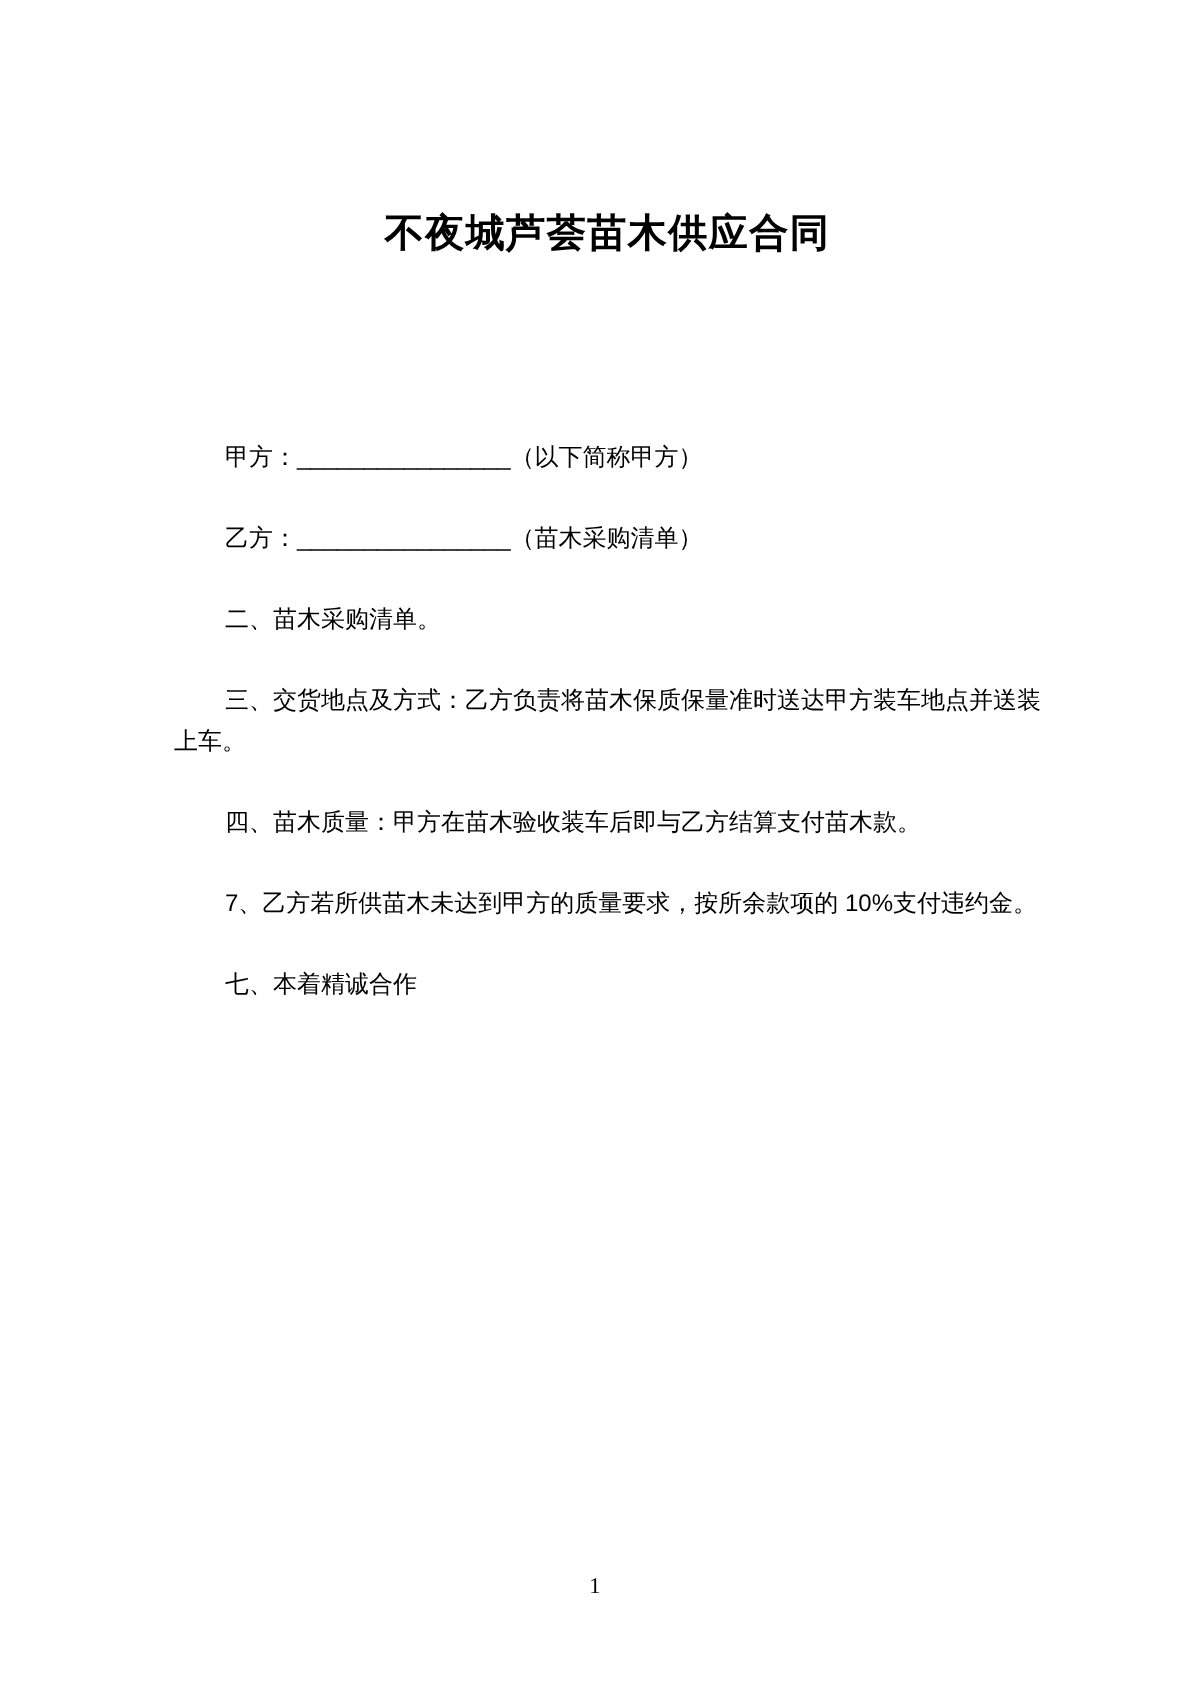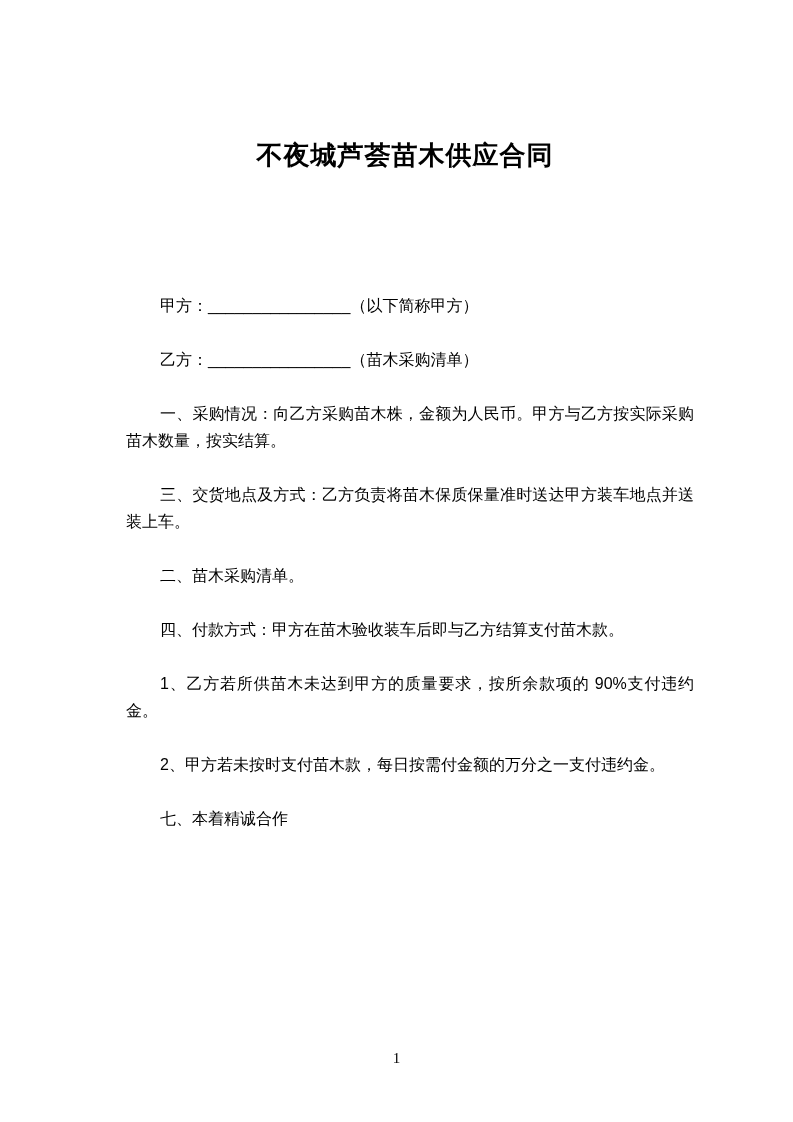--- a/index.html
+++ b/index.html
@@ -21,21 +21,21 @@
   }
   .doc-title {
     margin: 0 0 122px 0;
     font-size: 26px;
     line-height: 30px;
     font-weight: bold;
     text-align: center;
     letter-spacing: 1px;
   }
   .para {
-    margin: 0 0 27px 10px;
+    margin: 0 0 27px 0;
     font-size: 16px;
     line-height: 27px;
     text-indent: 34px;
     text-align: justify;
     word-break: break-all;
   }
   .party-line {
     text-align: left;
   }
   .blank-underline {
@@ -59,31 +59,29 @@
 
 <div class="page">
 
   <h1 class="doc-title">不夜城芦荟苗木供应合同</h1>
 
   <p class="para party-line"><span>甲方：</span><span class="blank-underline">________________</span><span>（以下简称甲方）</span></p>
 
   <p class="para party-line"><span>乙方：</span><span class="blank-underline">________________</span><span>（苗木采购清单）</span></p>
 
 
-  <p class="para">一、采购情况：向乙方采购苗木株，金额为人民币。甲方与乙方按实际采购苗木数量，按实结算。</p>
+
+  <p class="para">二、苗木采购清单。</p>
 
   <p class="para">三、交货地点及方式：乙方负责将苗木保质保量准时送达甲方装车地点并送装上车。</p>
 
-  <p class="para">二、苗木采购清单。</p>
-
-  <p class="para">四、付款方式：甲方在苗木验收装车后即与乙方结算支付苗木款。</p>
+  <p class="para">四、苗木质量：甲方在苗木验收装车后即与乙方结算支付苗木款。</p>
 
 
 
-  <p class="para">1、乙方若所供苗木未达到甲方的质量要求，按所余款项的 90%支付违约金。</p>
+  <p class="para">7、乙方若所供苗木未达到甲方的质量要求，按所余款项的 10%支付违约金。</p>
 
-  <p class="para">2、甲方若未按时支付苗木款，每日按需付金额的万分之一支付违约金。</p>
 
   <p class="para">七、本着精诚合作</p>
 
   <div class="page-footer">1</div>
 
 </div>
 
 </body></html>

